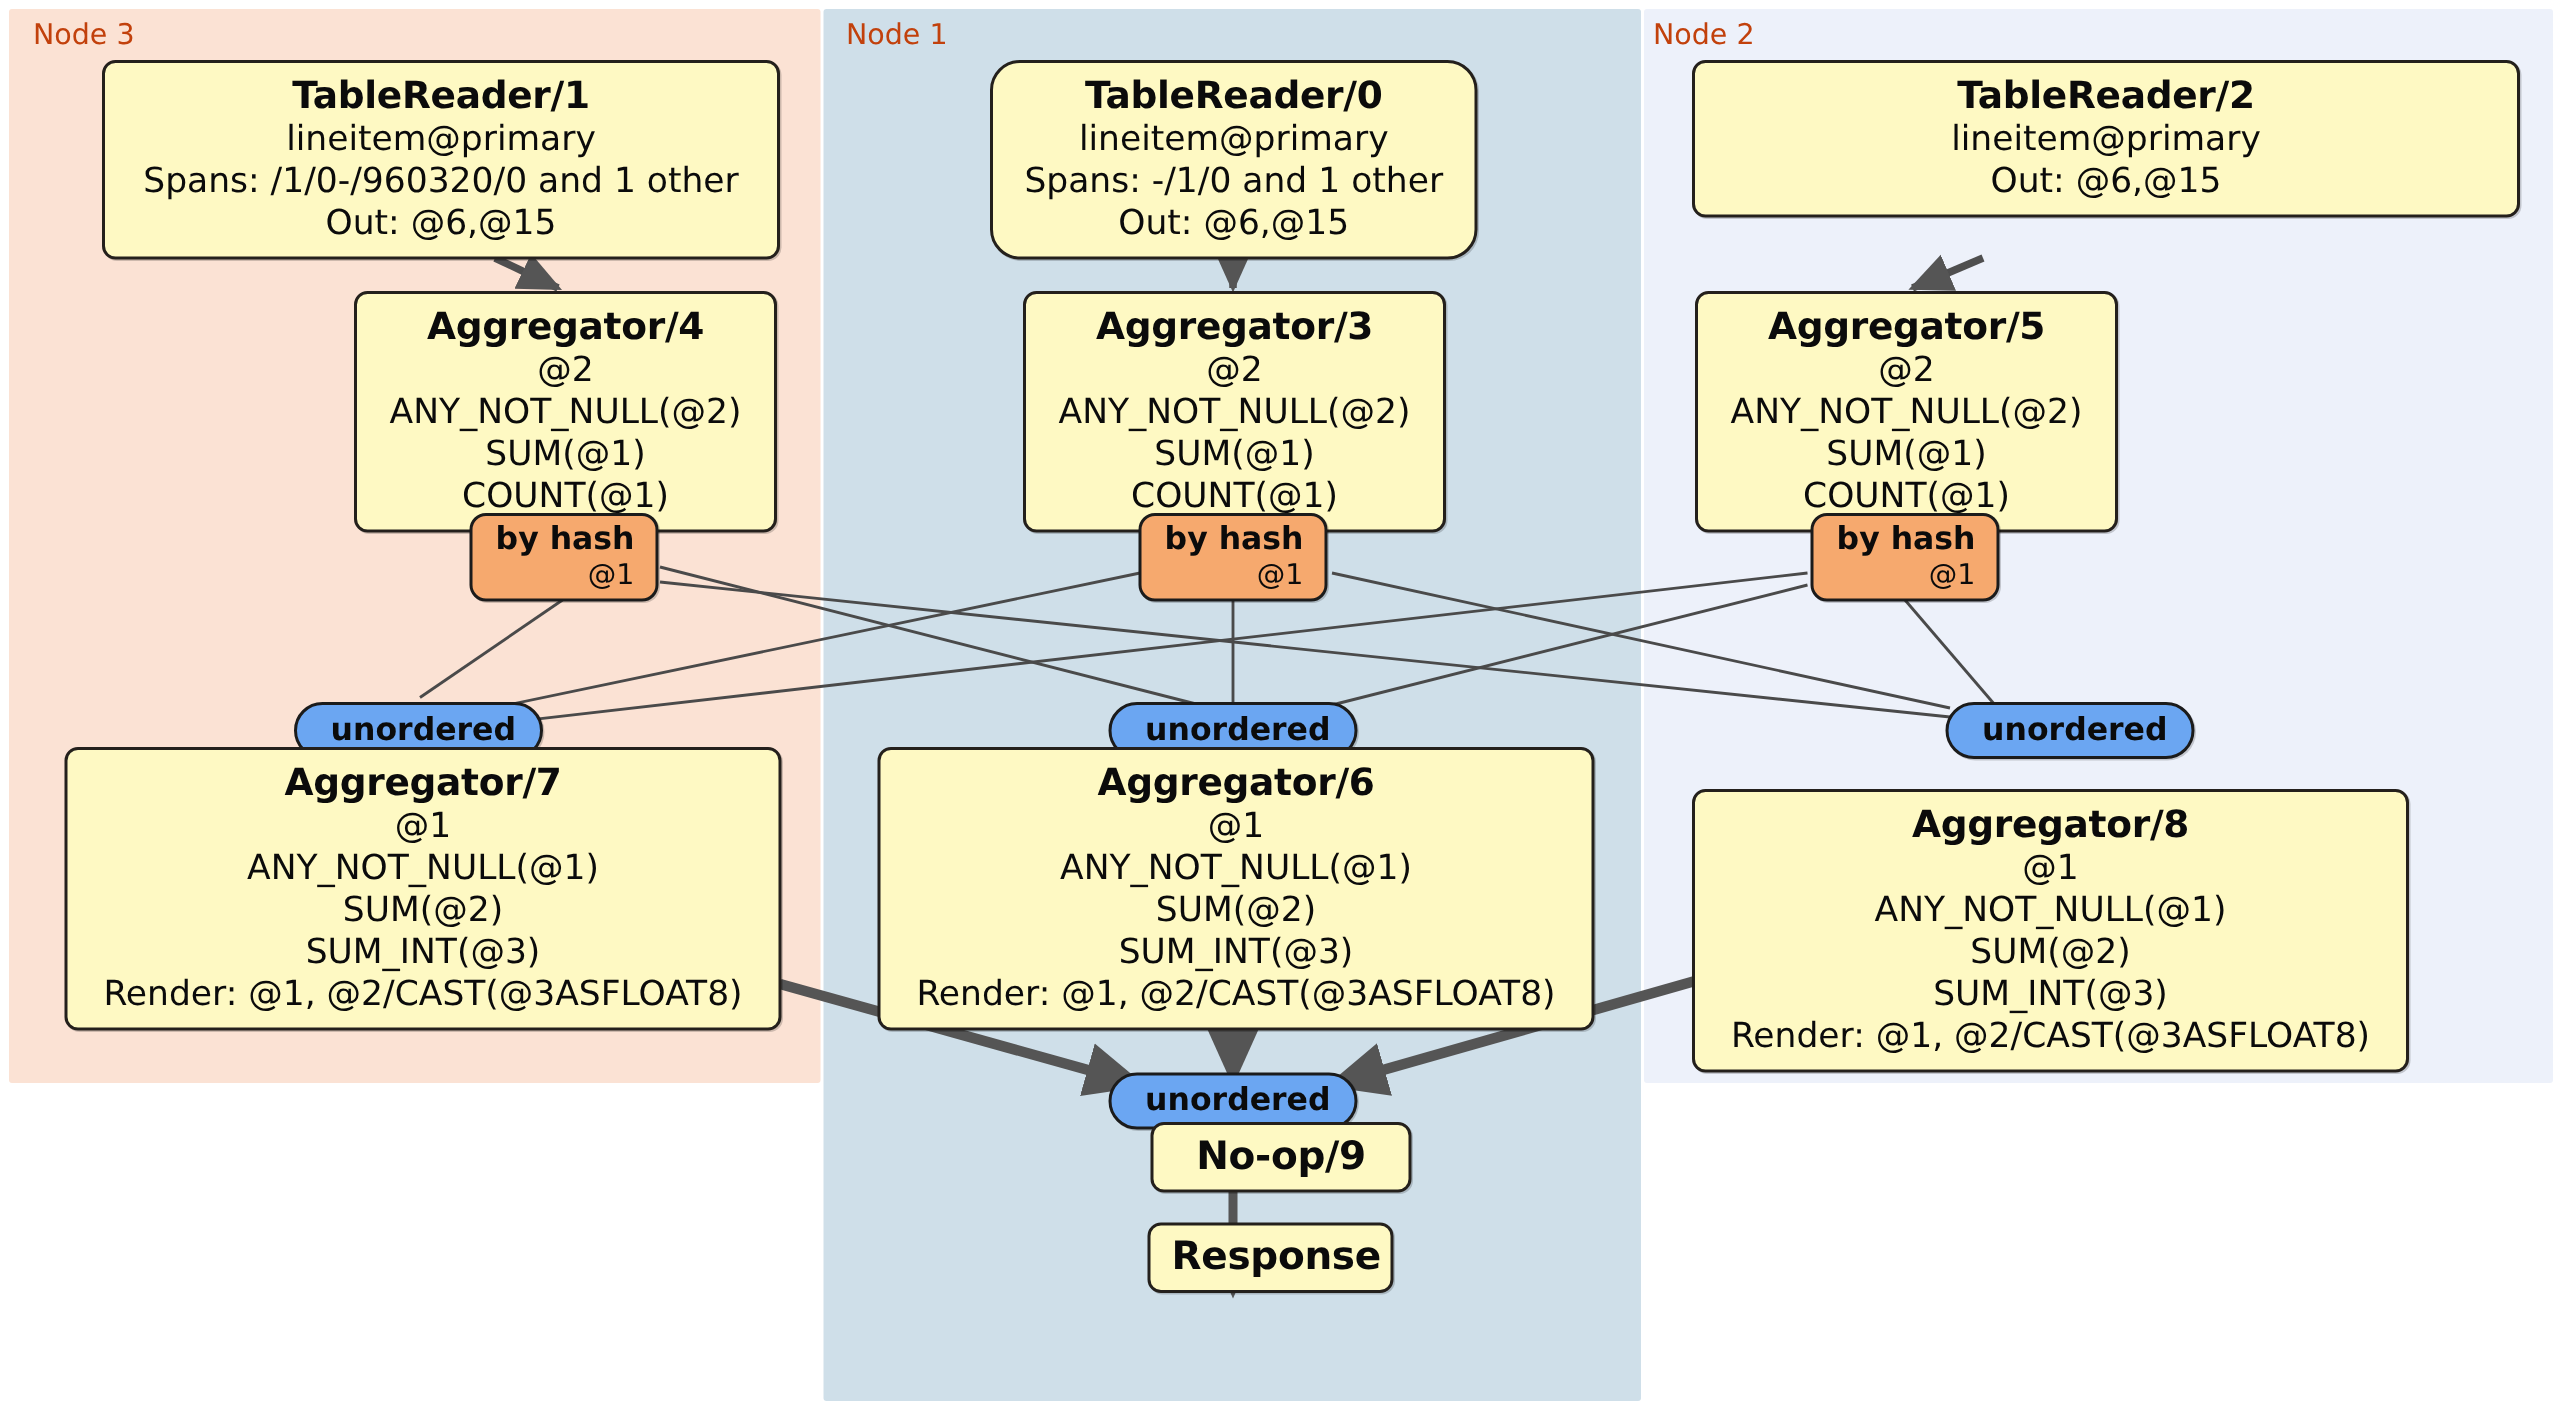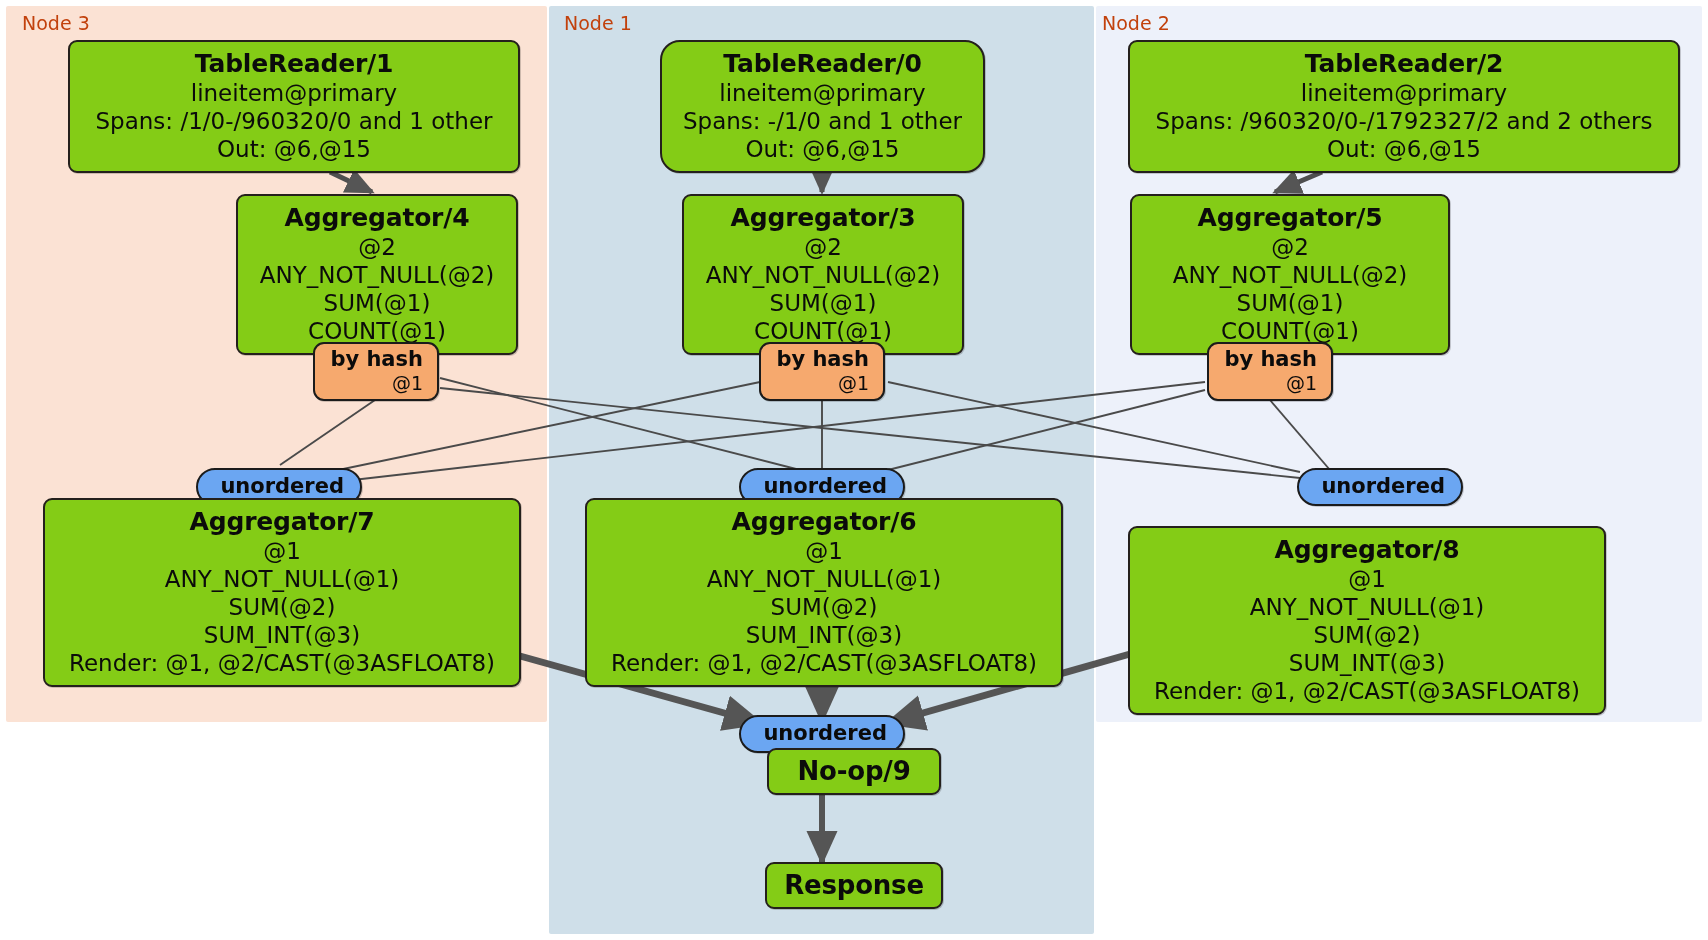--- a/index.html
+++ b/index.html
@@ -17,21 +17,21 @@
     font-family:"DejaVu Sans","Liberation Sans",sans-serif;
     white-space:nowrap;
   }
 
   
   #edges{position:absolute;left:0;top:0;width:1708px;height:940px;pointer-events:none;}
 
   
   .proc{
     position:absolute;box-sizing:border-box;
-    background:#84cc16;border:2.2px solid #24201c;border-radius:9px;
+    background:#fef9c3;border:2.2px solid #24201c;border-radius:9px;
     text-align:center;color:#0b0b0b;
     padding:6px 10px 8px 10px;
     box-shadow:1px 1px 0 rgba(0,0,0,0.18);
   }
   .proc .title{
     font-weight:bold;font-size:25px;line-height:31px;letter-spacing:-0.2px;
     white-space:nowrap;
   }
   .proc .line{
     font-size:23px;line-height:28px;white-space:nowrap;font-weight:normal;
@@ -120,41 +120,40 @@
   <div class="proc" style="left:660px;top:40px;width:325px;border-radius:20px;">
     <div class="title">TableReader/0</div>
     <div class="line">lineitem@primary</div>
     <div class="line">Spans: -/1/0 and 1 other</div>
     <div class="line">Out: @6,@15</div>
   </div>
 
   <div class="proc" style="left:1128px;top:40px;width:552px;">
     <div class="title">TableReader/2</div>
     <div class="line">lineitem@primary</div>
-    <div class="line">Spans: /960320/0-/1792327/2 and 2 others</div>
     <div class="line">Out: @6,@15</div>
   </div>
 
   <div class="proc" style="left:236px;top:194px;width:282px;">
     <div class="title">Aggregator/4</div>
     <div class="line">@2</div>
     <div class="line">ANY_NOT_NULL(@2)</div>
     <div class="line">SUM(@1)</div>
     <div class="line">COUNT(@1)</div>
   </div>
 
   <div class="proc" style="left:682px;top:194px;width:282px;">
     <div class="title">Aggregator/3</div>
     <div class="line">@2</div>
     <div class="line">ANY_NOT_NULL(@2)</div>
     <div class="line">SUM(@1)</div>
     <div class="line">COUNT(@1)</div>
   </div>
 
-  <div class="proc" style="left:1130px;top:194px;width:320px;">
+  <div class="proc" style="left:1130px;top:194px;width:282px;">
     <div class="title">Aggregator/5</div>
     <div class="line">@2</div>
     <div class="line">ANY_NOT_NULL(@2)</div>
     <div class="line">SUM(@1)</div>
     <div class="line">COUNT(@1)</div>
   </div>
 
   <div class="badge badge-hash" style="left:313px;top:342px;width:126px;">
     <div class="b-title">by hash</div>
     <div class="b-sub">@1</div>
@@ -210,17 +209,17 @@
   </div>
 
   <div class="badge badge-unordered" style="left:739px;top:715px;width:166px;">
     <div class="b-title">unordered</div>
   </div>
 
   <div class="proc compact" style="left:735px;top:748px;width:174px;">
     <div class="title">No-op/9</div>
   </div>
 
-  <div class="proc compact" style="left:733px;top:862px;width:178px;">
+  <div class="proc compact" style="left:733px;top:815px;width:164px;">
     <div class="title">Response</div>
   </div>
 
 </div>
 
 </body></html>

